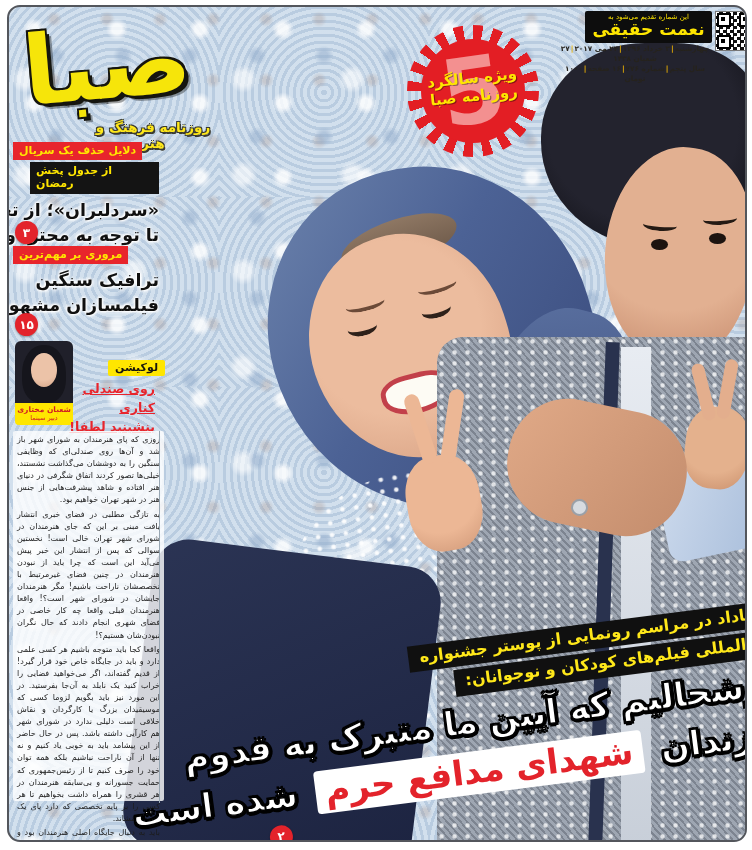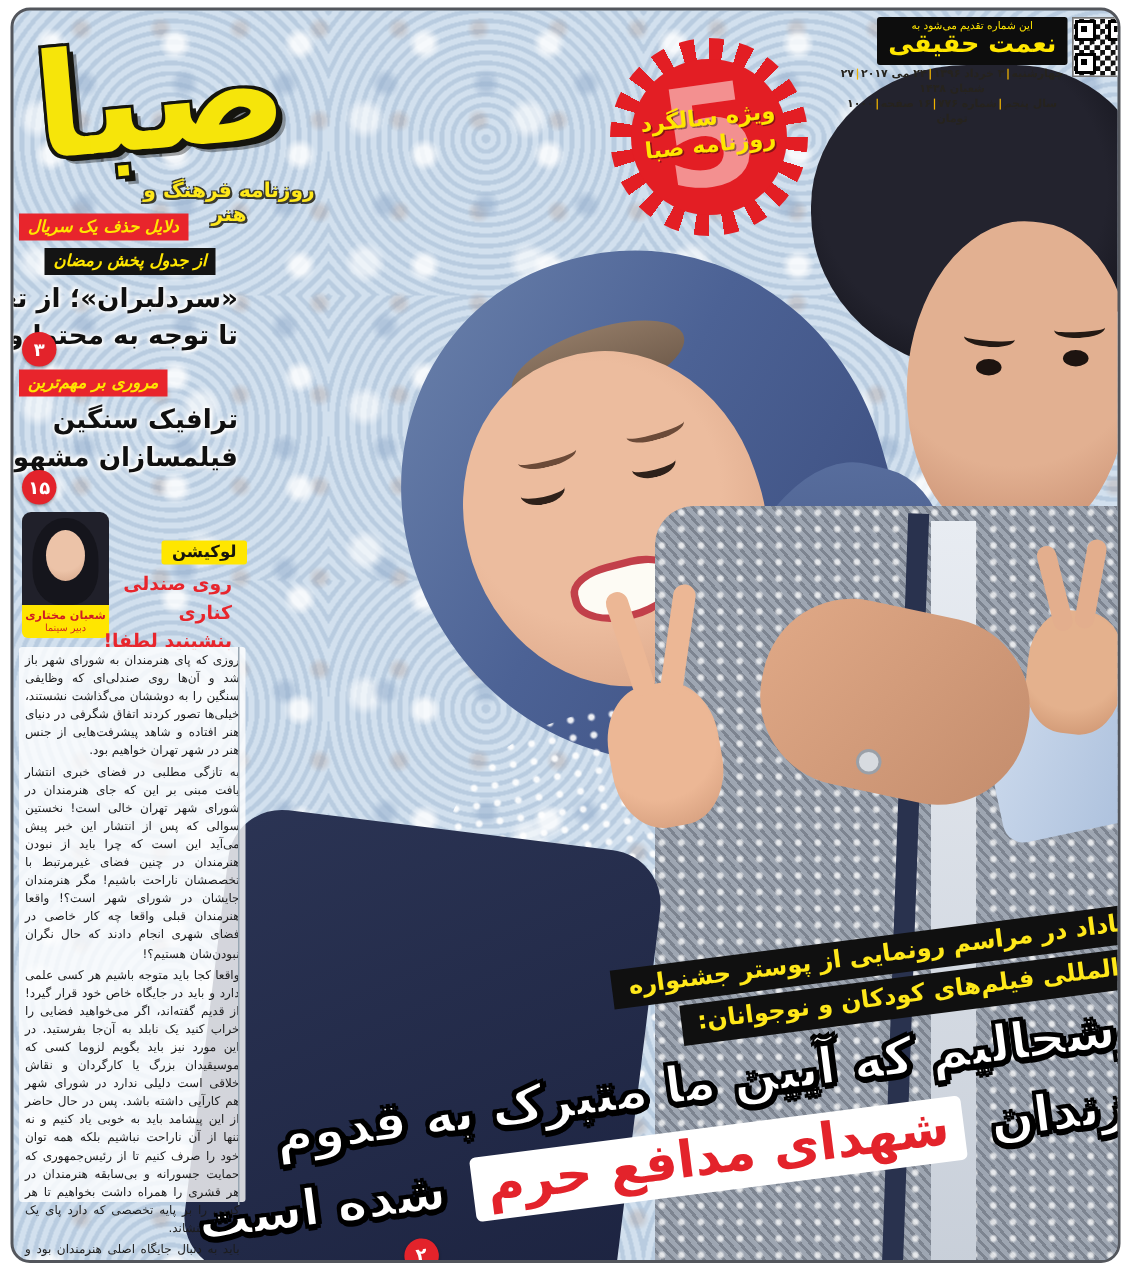--- a/index.html
+++ b/index.html
@@ -85,39 +85,39 @@
   .burst .five{position:absolute;inset:0;display:flex;align-items:center;justify-content:center;
     font-size:92px;font-weight:bold;color:#f59a9a;opacity:.92;transform:rotate(-8deg);}
   .burst .blabel{position:absolute;left:0;right:0;top:44px;text-align:center;font-size:15px;font-weight:bold;
     color:#ffe600;line-height:18px;transform:rotate(-6deg);text-shadow:1px 1px 0 rgba(0,0,0,.4);}
   
   .chip-red,.chip-black{display:inline-block;color:#ffe600;font-size:11px;font-weight:bold;
     padding:2px 6px 3px;line-height:1.2;}
   .chip-red{background:#e8252c;}
   .chip-black{background:#141414;margin-left:17px;}
   .story{left:4px;width:146px;text-align:right;}
-  .story .chips{text-align:left;font-style:italic;}
+  .story .chips{text-align:left;}
   .story .chips div{margin-bottom:2px;}
   .s-head{font-size:17.5px;font-weight:bold;color:#101010;line-height:25px;margin-top:4px;text-align:justify;
     text-shadow:0 0 4px #fff,0 0 4px #fff,1px 1px 2px #fff,-1px -1px 2px #fff;}
   .s-head div{white-space:nowrap;}
   .pgc{width:23px;height:23px;border-radius:50%;background:#e3232b;color:#fff;font-size:12px;font-weight:bold;
     display:flex;align-items:center;justify-content:center;box-shadow:0 1px 2px rgba(0,0,0,.35);}
   
   .avatar{left:6px;top:334px;width:58px;height:62px;background:#20202a;border-radius:6px 6px 0 0;overflow:hidden;}
   .avatar .hijab{position:absolute;left:7px;top:4px;width:44px;height:58px;border-radius:48% 48% 40% 40%;background:#15151c;}
   .avatar .face{position:absolute;left:16px;top:12px;width:26px;height:34px;border-radius:50%;
     background:radial-gradient(circle at 45% 40%,#ecc3a8 0 55%,#d3a386 100%);}
   .avcap{left:6px;top:396px;width:58px;background:#ffe600;text-align:center;color:#d01c24;
     padding:2px 0 3px;border-radius:0 0 4px 4px;}
   .avcap .an{font-size:7.5px;font-weight:bold;line-height:9px;}
   .avcap .ar{font-size:6.5px;line-height:8px;}
   .ed-label{left:99px;top:353px;background:#ffe600;color:#17150e;font-size:11px;font-weight:bold;
     padding:1px 7px 2px;border-radius:2px;}
-  .ed-head{left:56px;top:372px;width:90px;text-align:right;color:#e8252c;font-size:12.5px;font-weight:bold;line-height:19px;}
+  .ed-head{left:56px;top:372px;width:90px;text-align:right;color:#e8252c;font-size:12.5px;font-weight:bold;line-height:19px;text-decoration:underline;}
   .ed-body{left:4px;top:424px;width:143px;height:364px;background:rgba(255,255,255,.8);
     padding:3px 4px;font-size:8px;line-height:12.1px;color:#1c1c1c;text-align:justify;border-radius:2px;}
   .ed-body p{margin:0 0 2px;}
   .vline{left:150px;top:424px;width:1px;height:372px;background:#97a6b2;}
   
   .overlay{left:-34px;top:596px;width:804px;transform:rotate(-7.3deg);transform-origin:774px 0;text-align:right;}
   .krow{padding-left:0;margin-bottom:3px;}
   .krow .kchip{display:inline-block;background:#101010;color:#ffe81a;font-size:16px;font-weight:bold;
     padding:3px 11px 5px;line-height:1.15;}
   .kr1{padding-left:0;margin-left:212px;}

